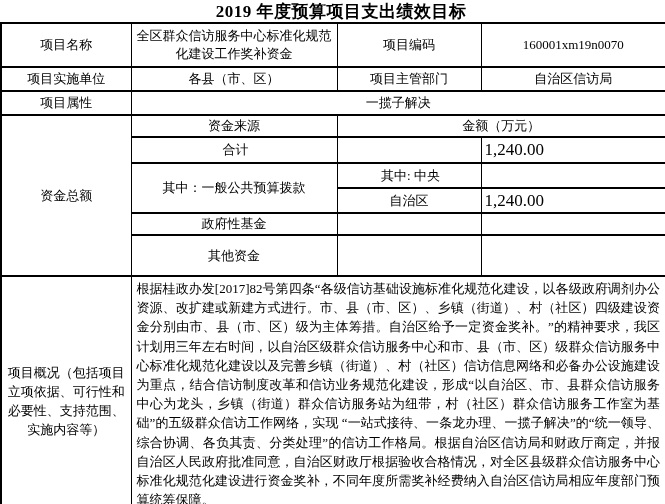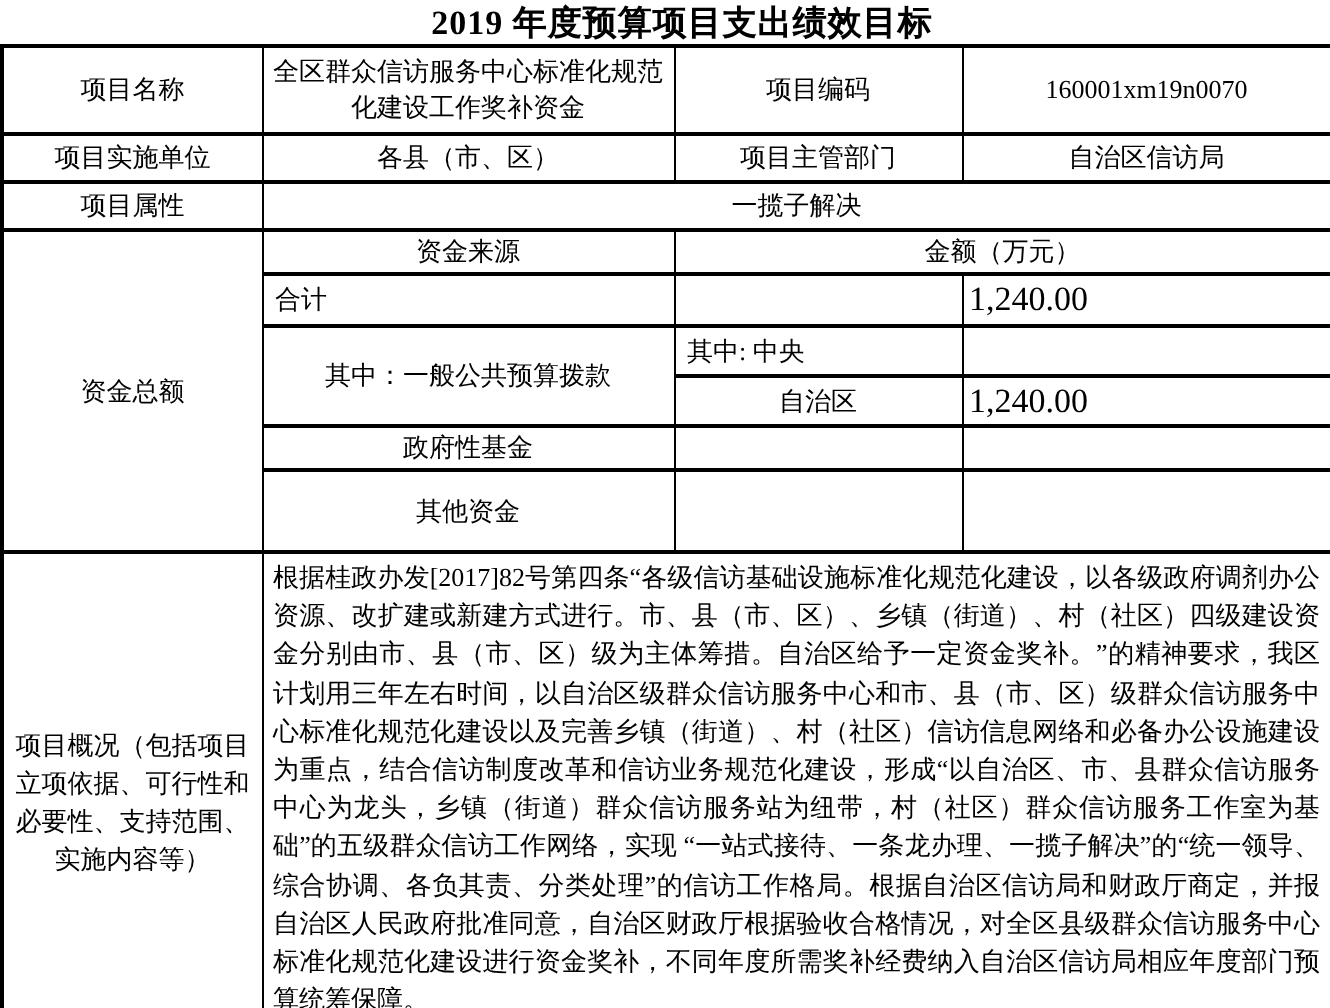--- a/index.html
+++ b/index.html
@@ -15,21 +15,21 @@
     border-collapse:collapse;table-layout:fixed;width:665px;
     border:2px solid #000;
   }
   td{
     border-left:1px solid #000;border-right:1px solid #000;
     border-top:2px solid #000;border-bottom:2px solid #000;
     font-size:13px;text-align:center;vertical-align:middle;
     padding:1px 3px;overflow:hidden;word-break:break-all;
   }
   .bold{font-weight:normal;}
-  .alignleft{text-align:left;padding-left:6px;}
+  .alignleft{text-align:center;padding-left:6px;}
   .num{text-align:left;padding-right:6px;font-size:17px;}
   .r1{height:44px}.r2{height:24px}.r3{height:24px}
   .r4{height:20px}.r5{height:26px}.r6{height:25px}
   .r7{height:25px}.r8{height:16px}.r9{height:41px}
   .r10{height:250px}
   .overview-label{line-height:19px;padding:0 5px;}
   .para{
     text-align:justify;vertical-align:top;
     line-height:19.2px;padding:2px 5px 0 5px;font-size:13px;
   }

